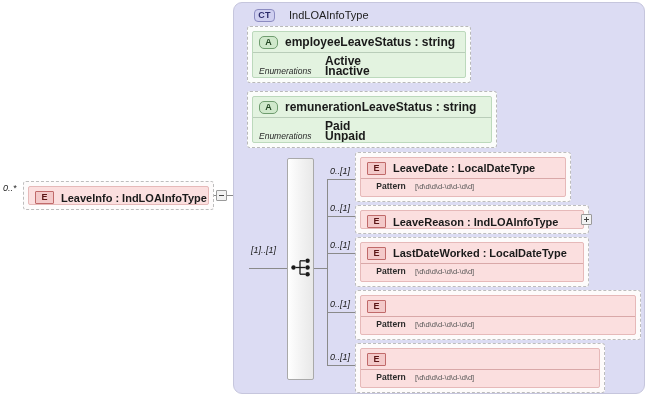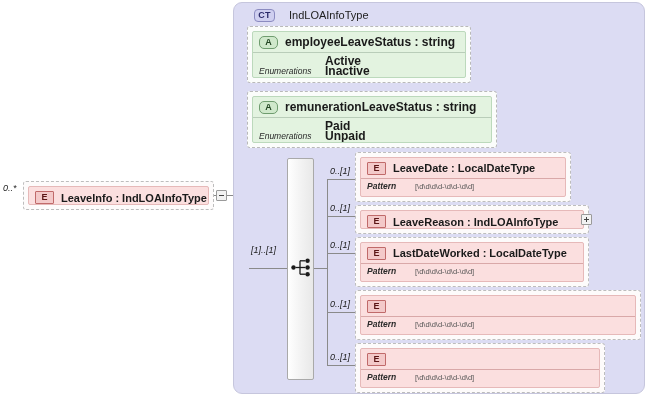--- a/index.html
+++ b/index.html
@@ -177,25 +177,25 @@
     color: #1a1a1a;
     white-space: nowrap;
   }
   .el-facet-row {
     display: flex;
     align-items: center;
     padding: 2px 6px 3px 6px;
   }
   .pattern-label {
     font-size: 8.5px;
-    font-style: italic;
     font-weight: bold;
     color: #2a2a2a;
     width: 48px;
     flex: 0 0 48px;
+    text-align: center;
   }
   .pattern-value {
     font-size: 7.5px;
     color: #555555;
     white-space: nowrap;
   }
 
   
   #leaveinfo-wrap {
     position: absolute;

